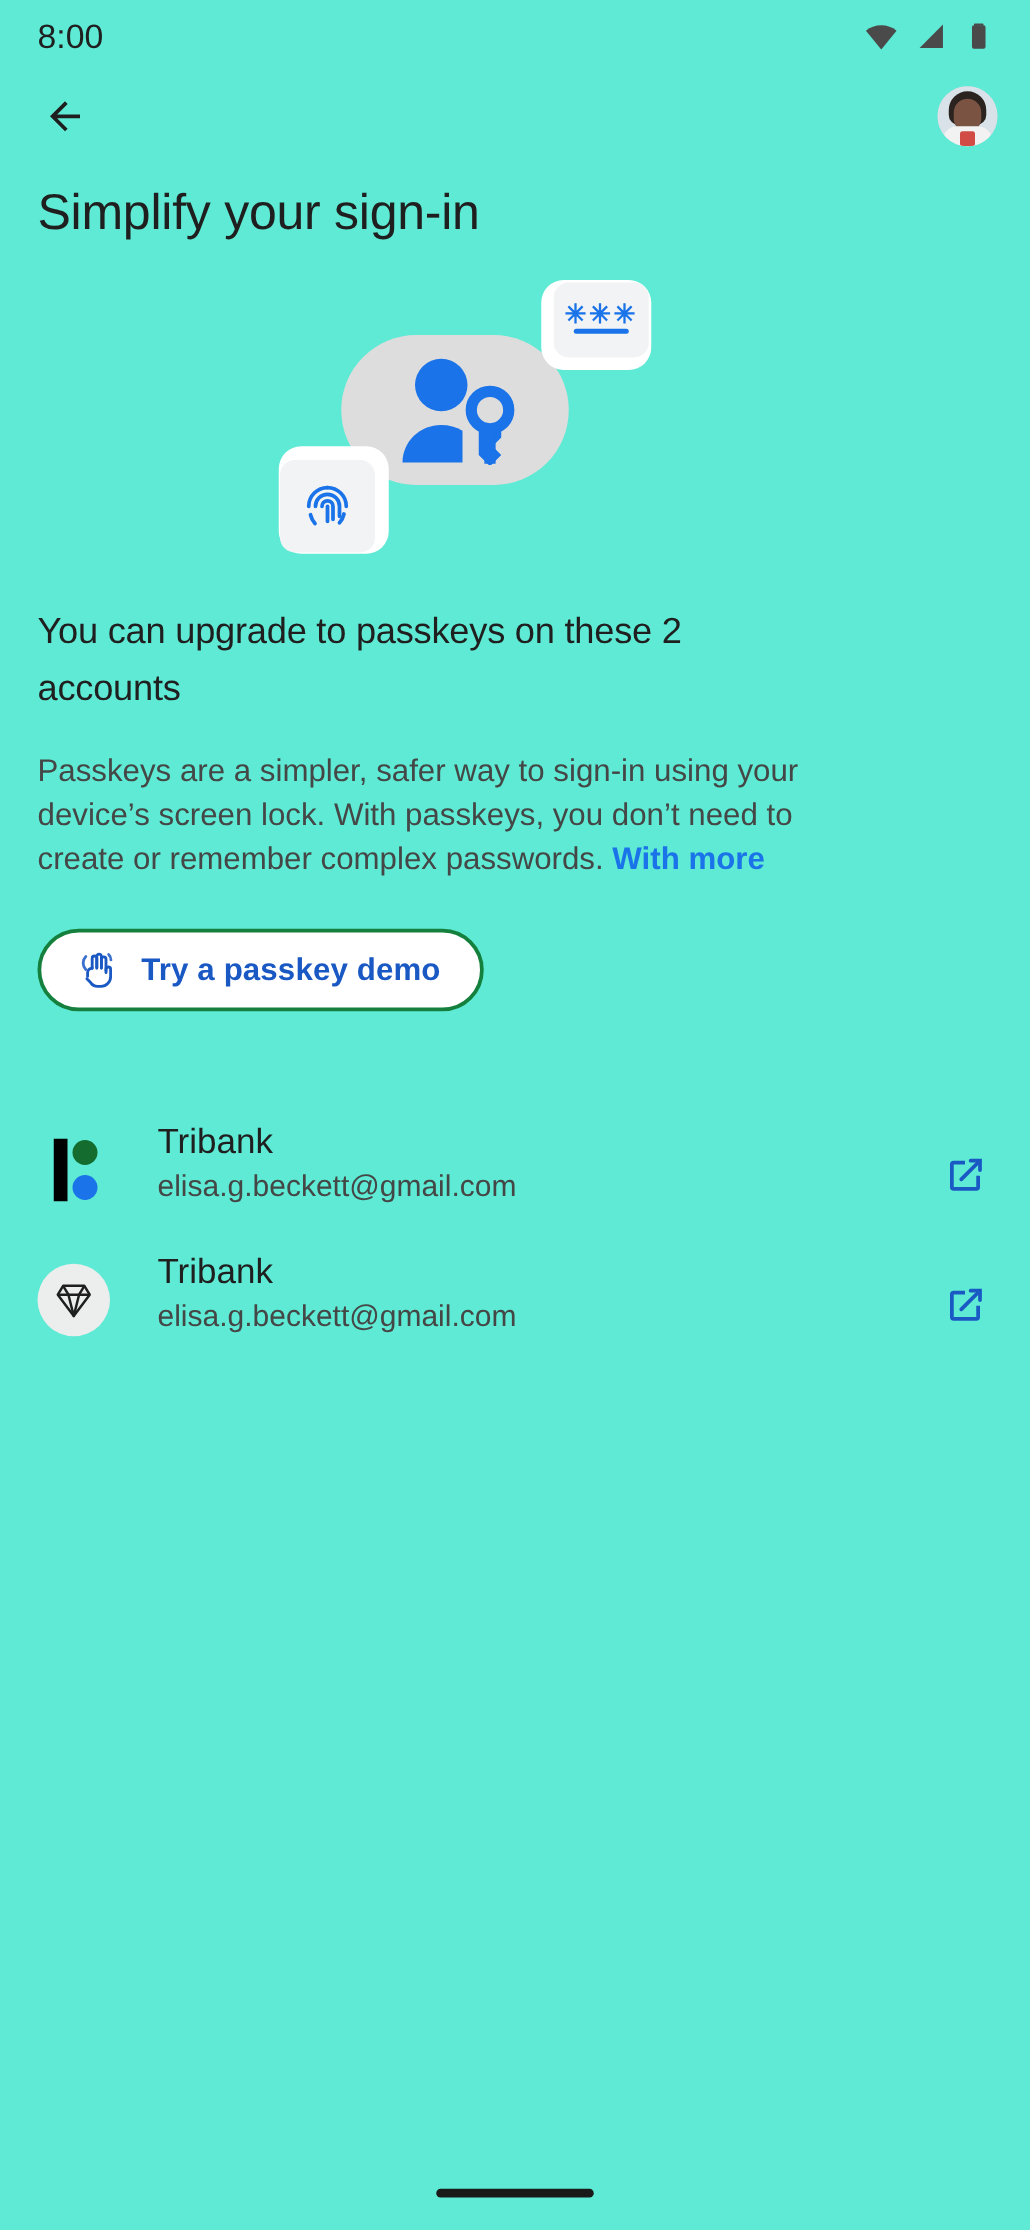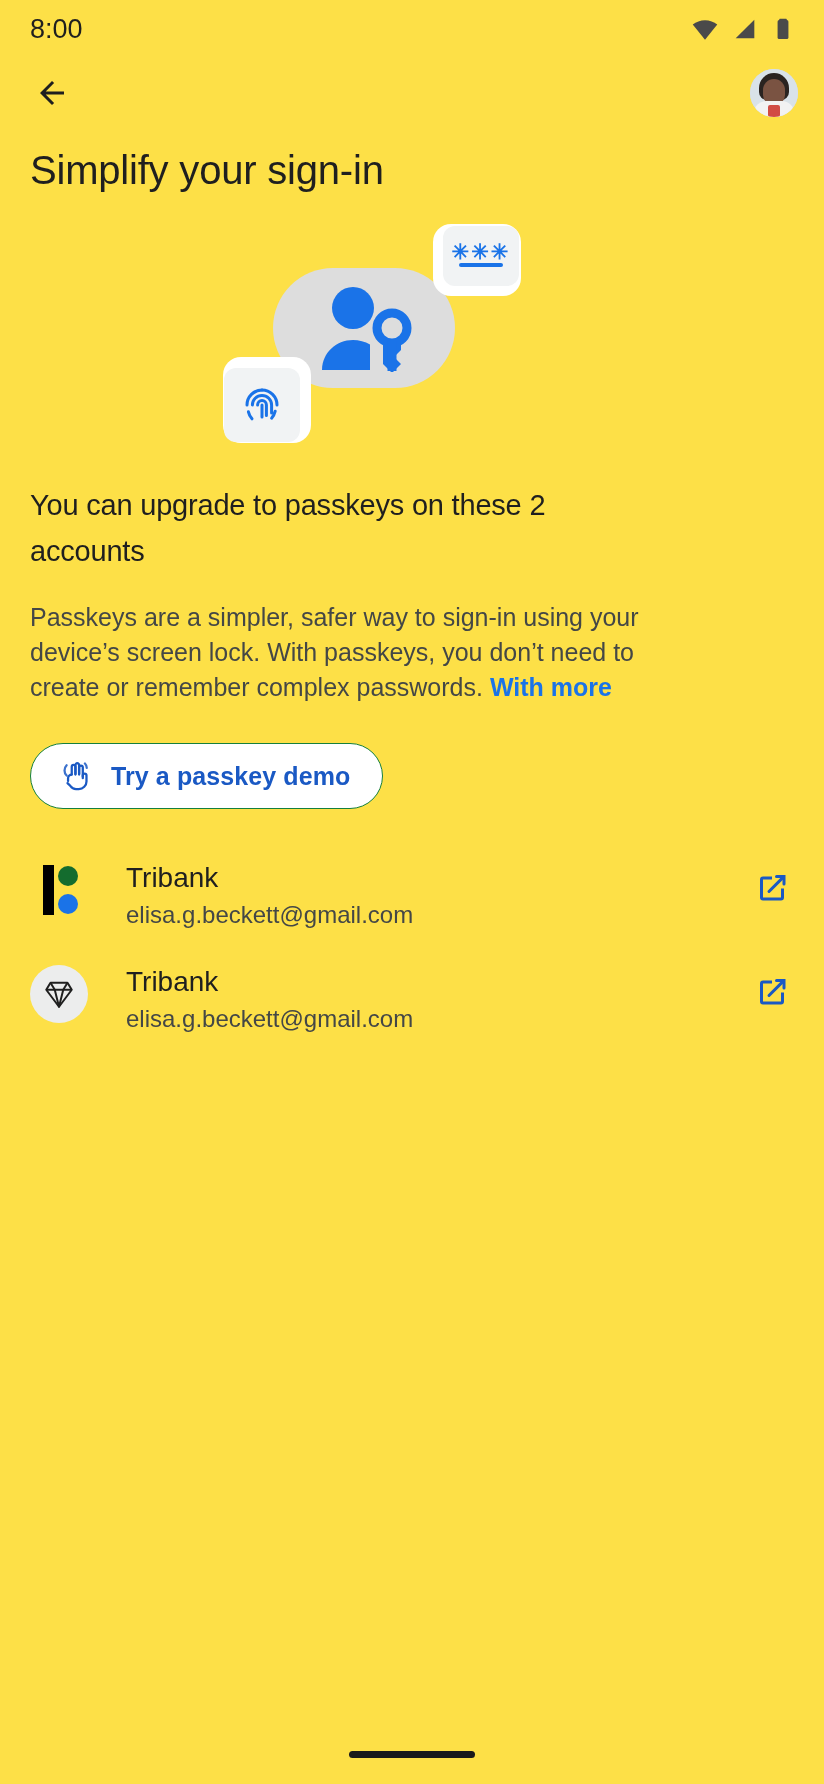--- a/index.html
+++ b/index.html
@@ -7,21 +7,21 @@
     width: 824px;
     height: 1784px;
     background: #ffffff;
     font-family: "Liberation Sans", sans-serif;
     overflow: hidden;
   }
   .phone {
     position: relative;
     width: 824px;
     height: 1784px;
-    background: #fde047;
+    background: #5eead4;
     display: flex;
     flex-direction: column;
   }
 
   
   .status-bar {
     height: 58px;
     flex: 0 0 58px;
     display: flex;
     align-items: center;
@@ -184,37 +184,37 @@
   }
 
   
   .demo-wrap { padding: 38px 30px 0 30px; }
   .demo-btn {
     display: inline-flex;
     align-items: center;
     gap: 18px;
     height: 66px;
     padding: 0 32px 0 28px;
-    border: 1px solid #15803d;
+    border: 3px solid #15803d;
     border-radius: 33px;
     background: #ffffff;
     cursor: pointer;
   }
   .demo-btn .label {
     color: #1a59c4;
     font-size: 25px;
     font-weight: 700;
     letter-spacing: 0.1px;
   }
 
   
   .acct-list { padding: 52px 0 0 0; }
   .acct-row {
     display: flex;
-    align-items: flex-start;
+    align-items: flex-end;
     height: 104px;
     padding: 0 26px 0 30px;
     cursor: pointer;
   }
   .acct-logo {
     width: 58px; height: 58px;
     flex: 0 0 58px;
     display: flex;
     align-items: center;
     justify-content: center;

